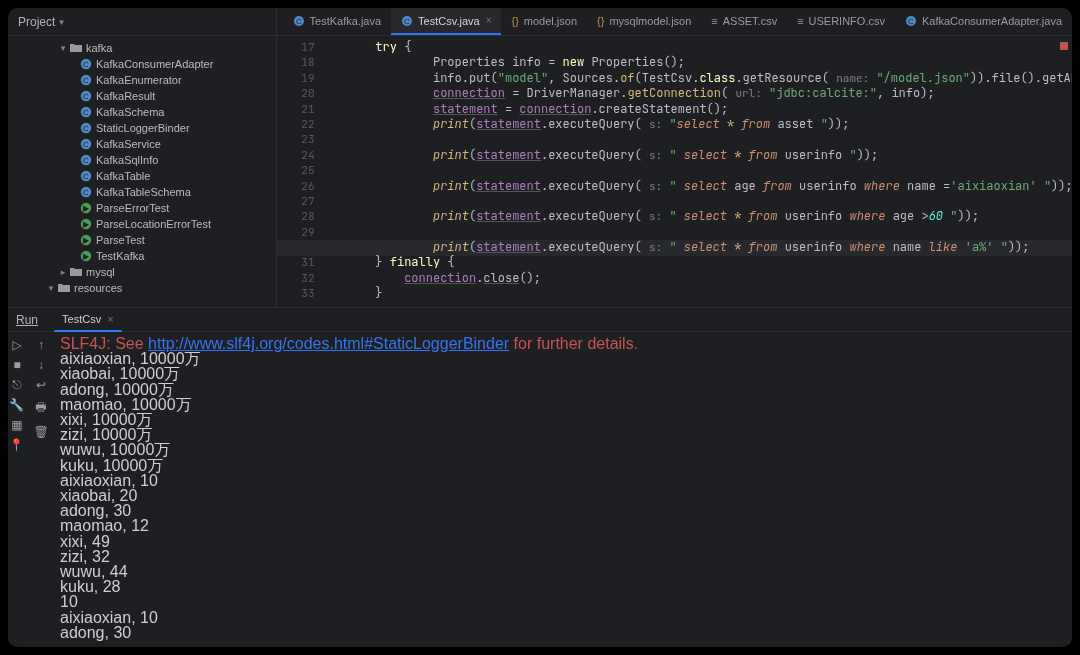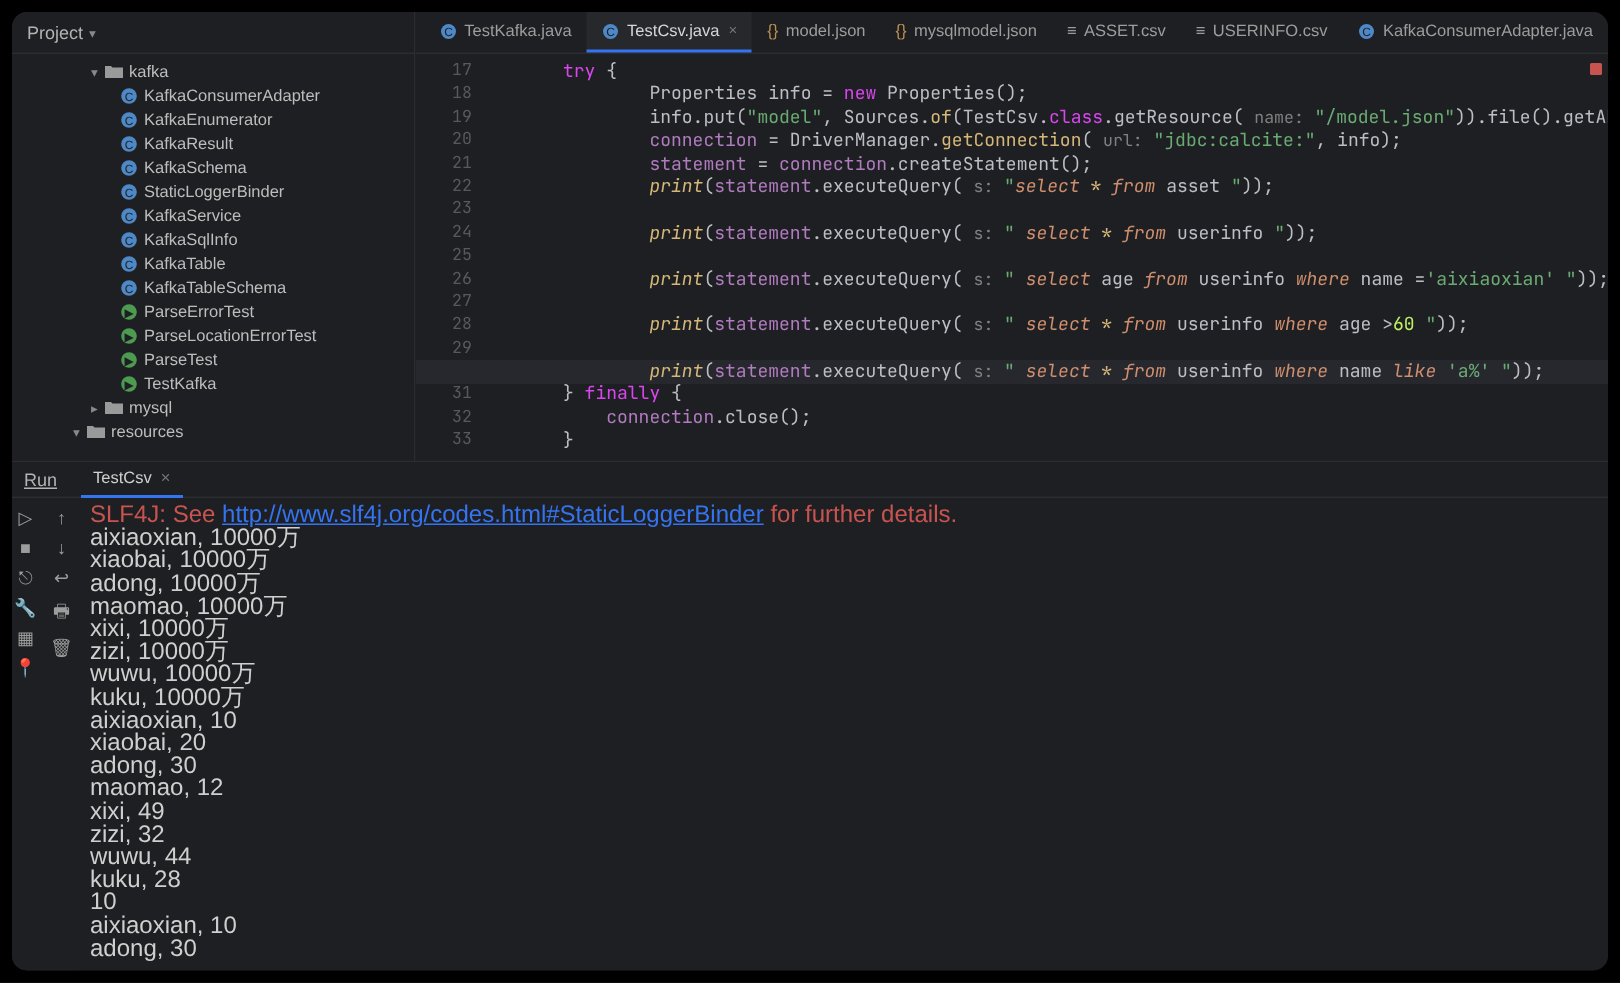--- a/index.html
+++ b/index.html
@@ -95,33 +95,33 @@
   .gutter .bulb {
     position:absolute; right:2px;
     color:#c9a227; font-size:10px;
   }
   .code {
     position:absolute; left:70px; right:30px; top:4px;
     line-height:15.4px; white-space:pre;
   }
   .code .row { height:15.4px; }
   .hl-line { background:#26282e; position:absolute; left:0; right:0; height:15.4px; }
-  .kw   { color:#d946ef; }
+  .kw   { color:#fef9c3; }
   .str  { color:#6aab73; }
   .fld  { color:#b07bbf; }
   .mth  { color:#d5b778; font-style:italic; }
   .stc  { color:#d5b778; }
   .cls  { color:#bcbec4; }
   .sql-kw   { color:#cf8e6d;font-style:italic; }
   .sql-star { color:#d5b778; }
   .sql-id   { color:#bcbec4; }
-  .sql-num  { color:#bef264; }
+  .sql-num  { color:#5eead4;font-style:italic; }
   .sql-str  { color:#6aab73; }
   .param { color:#808080; font-size:11px; }
-  .fld-u { text-decoration-color:#555; }
+  .fld-u { text-decoration: underline; text-decoration-color:#555; }
   .err-strip { position:absolute; right:4px; top:6px; width:8px; height:8px; background:#c75450; border-radius:1px;}
   
   .bottom { flex:1; display:flex; flex-direction:column; background:#1e1f22; }
   .run-header {
     height:24px; display:flex; align-items:center;
     border-bottom:1px solid #2b2d30;
     padding-left:8px; font-size:12px; color:#b3b3b3;
   }
   .run-header .run-label { margin-right:16px;text-decoration:underline; }
   .run-tab {

